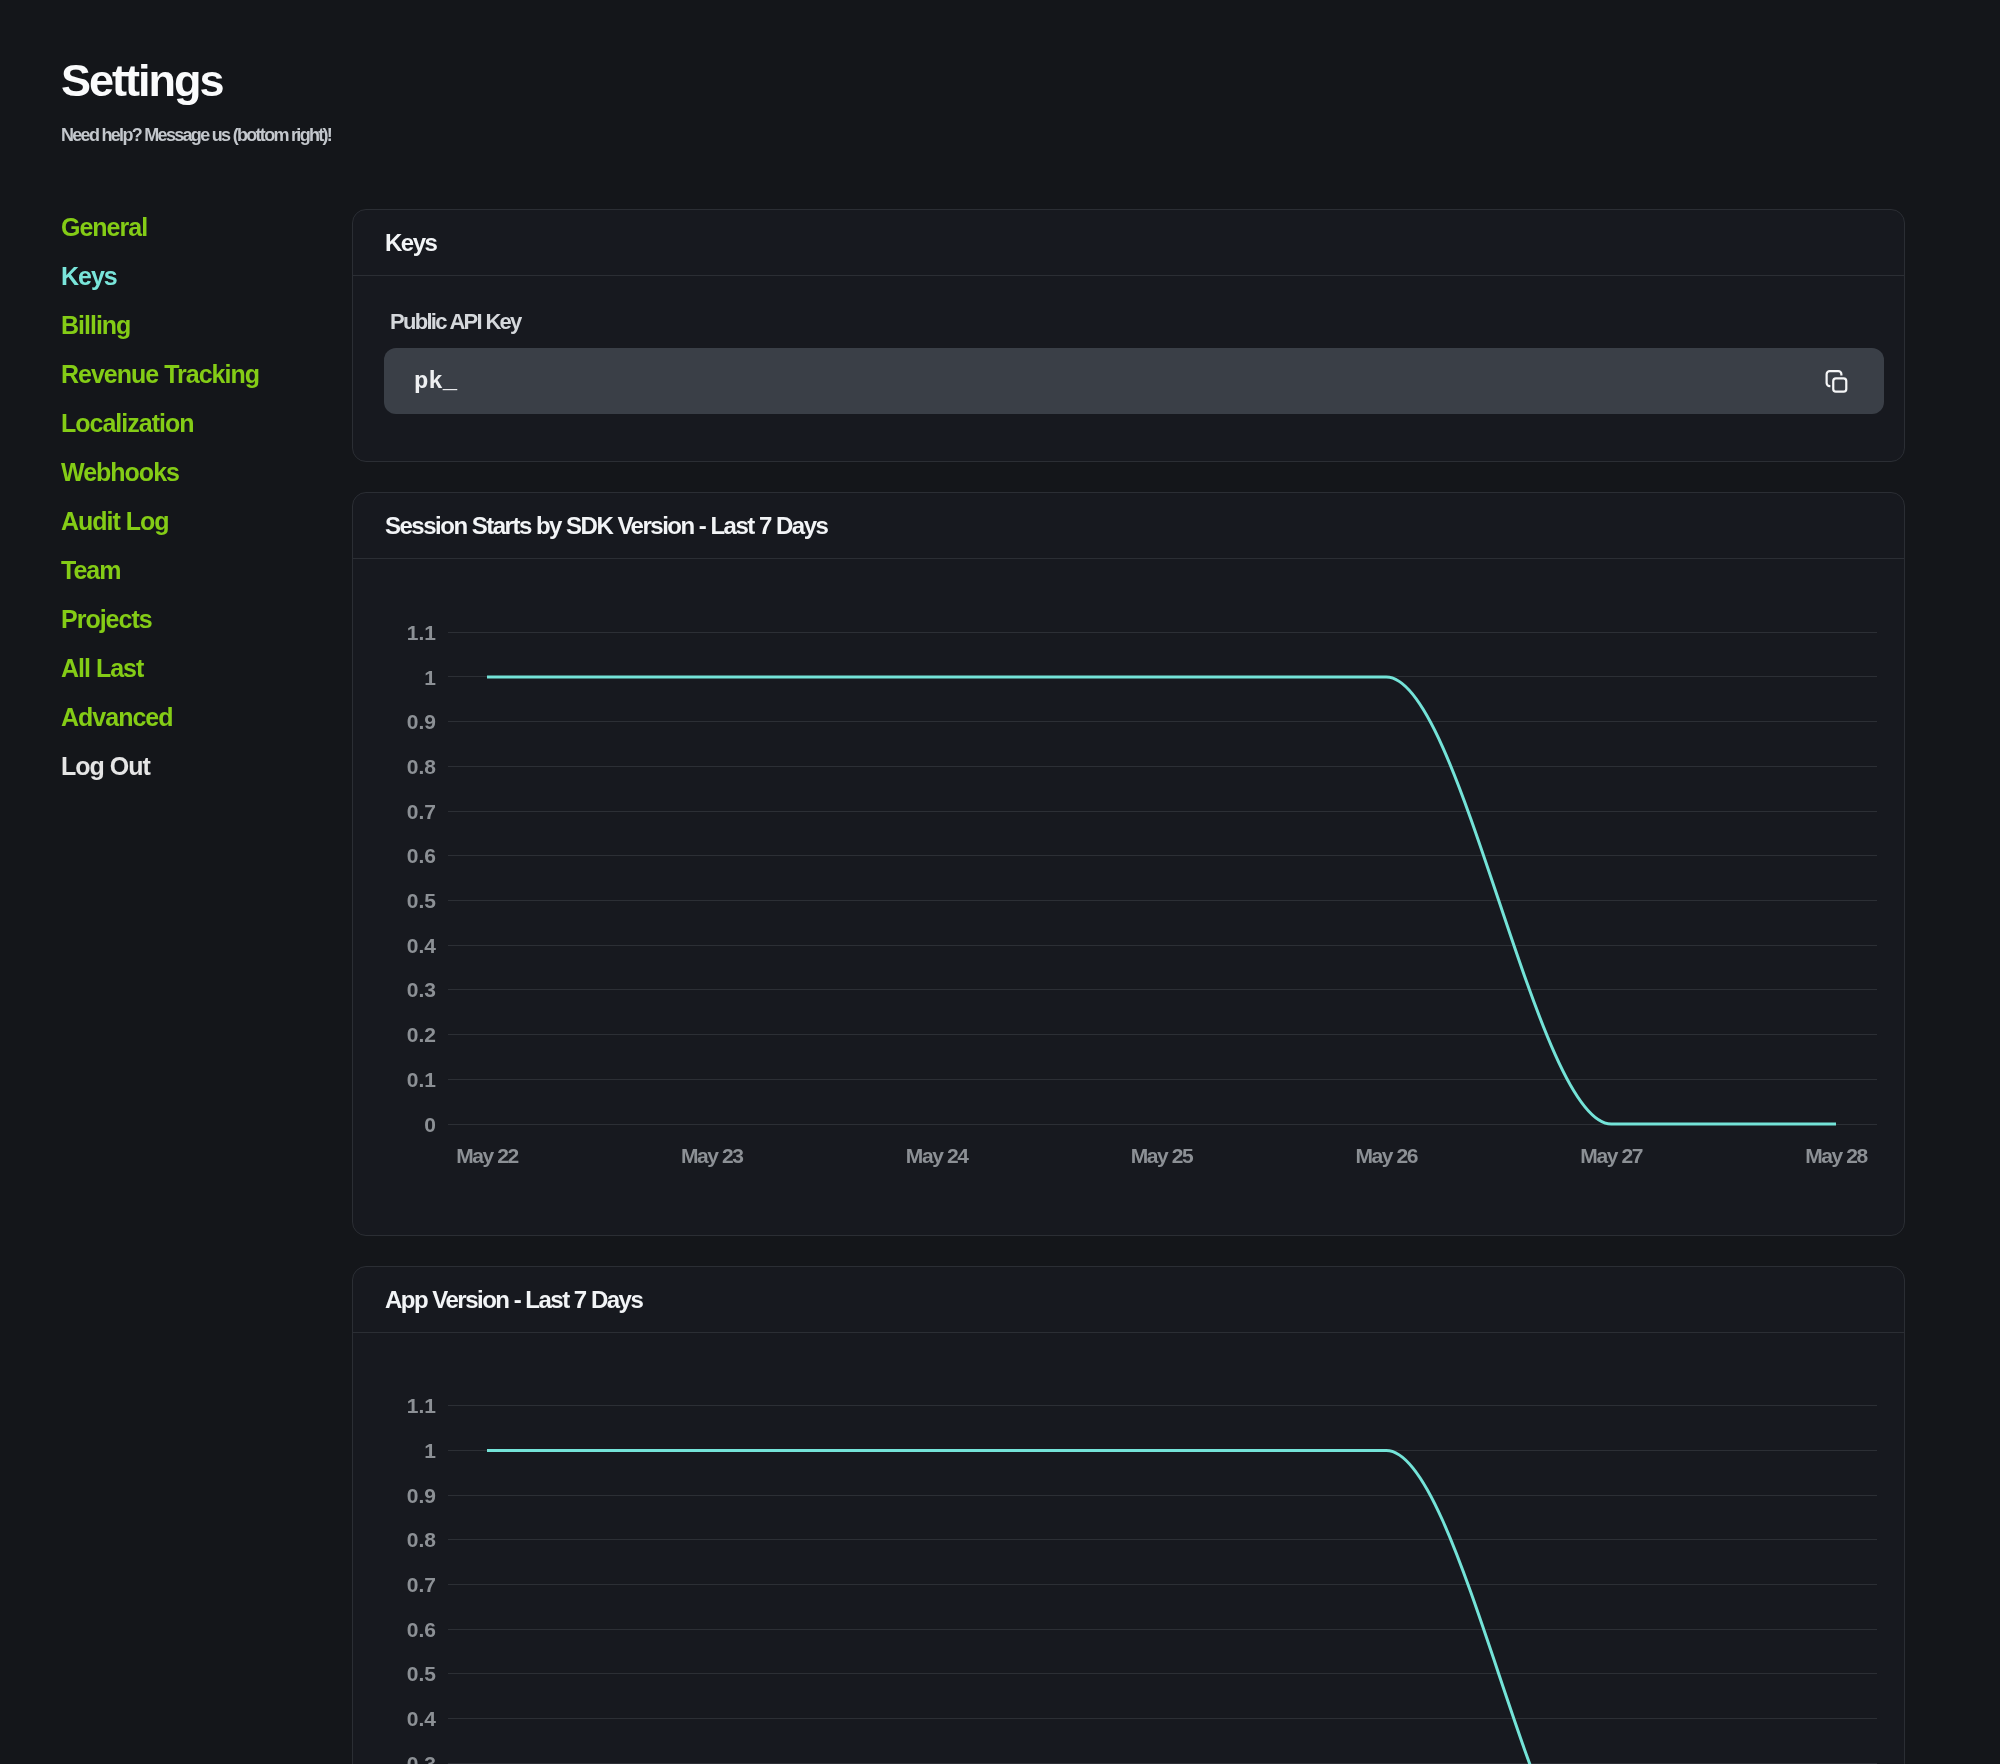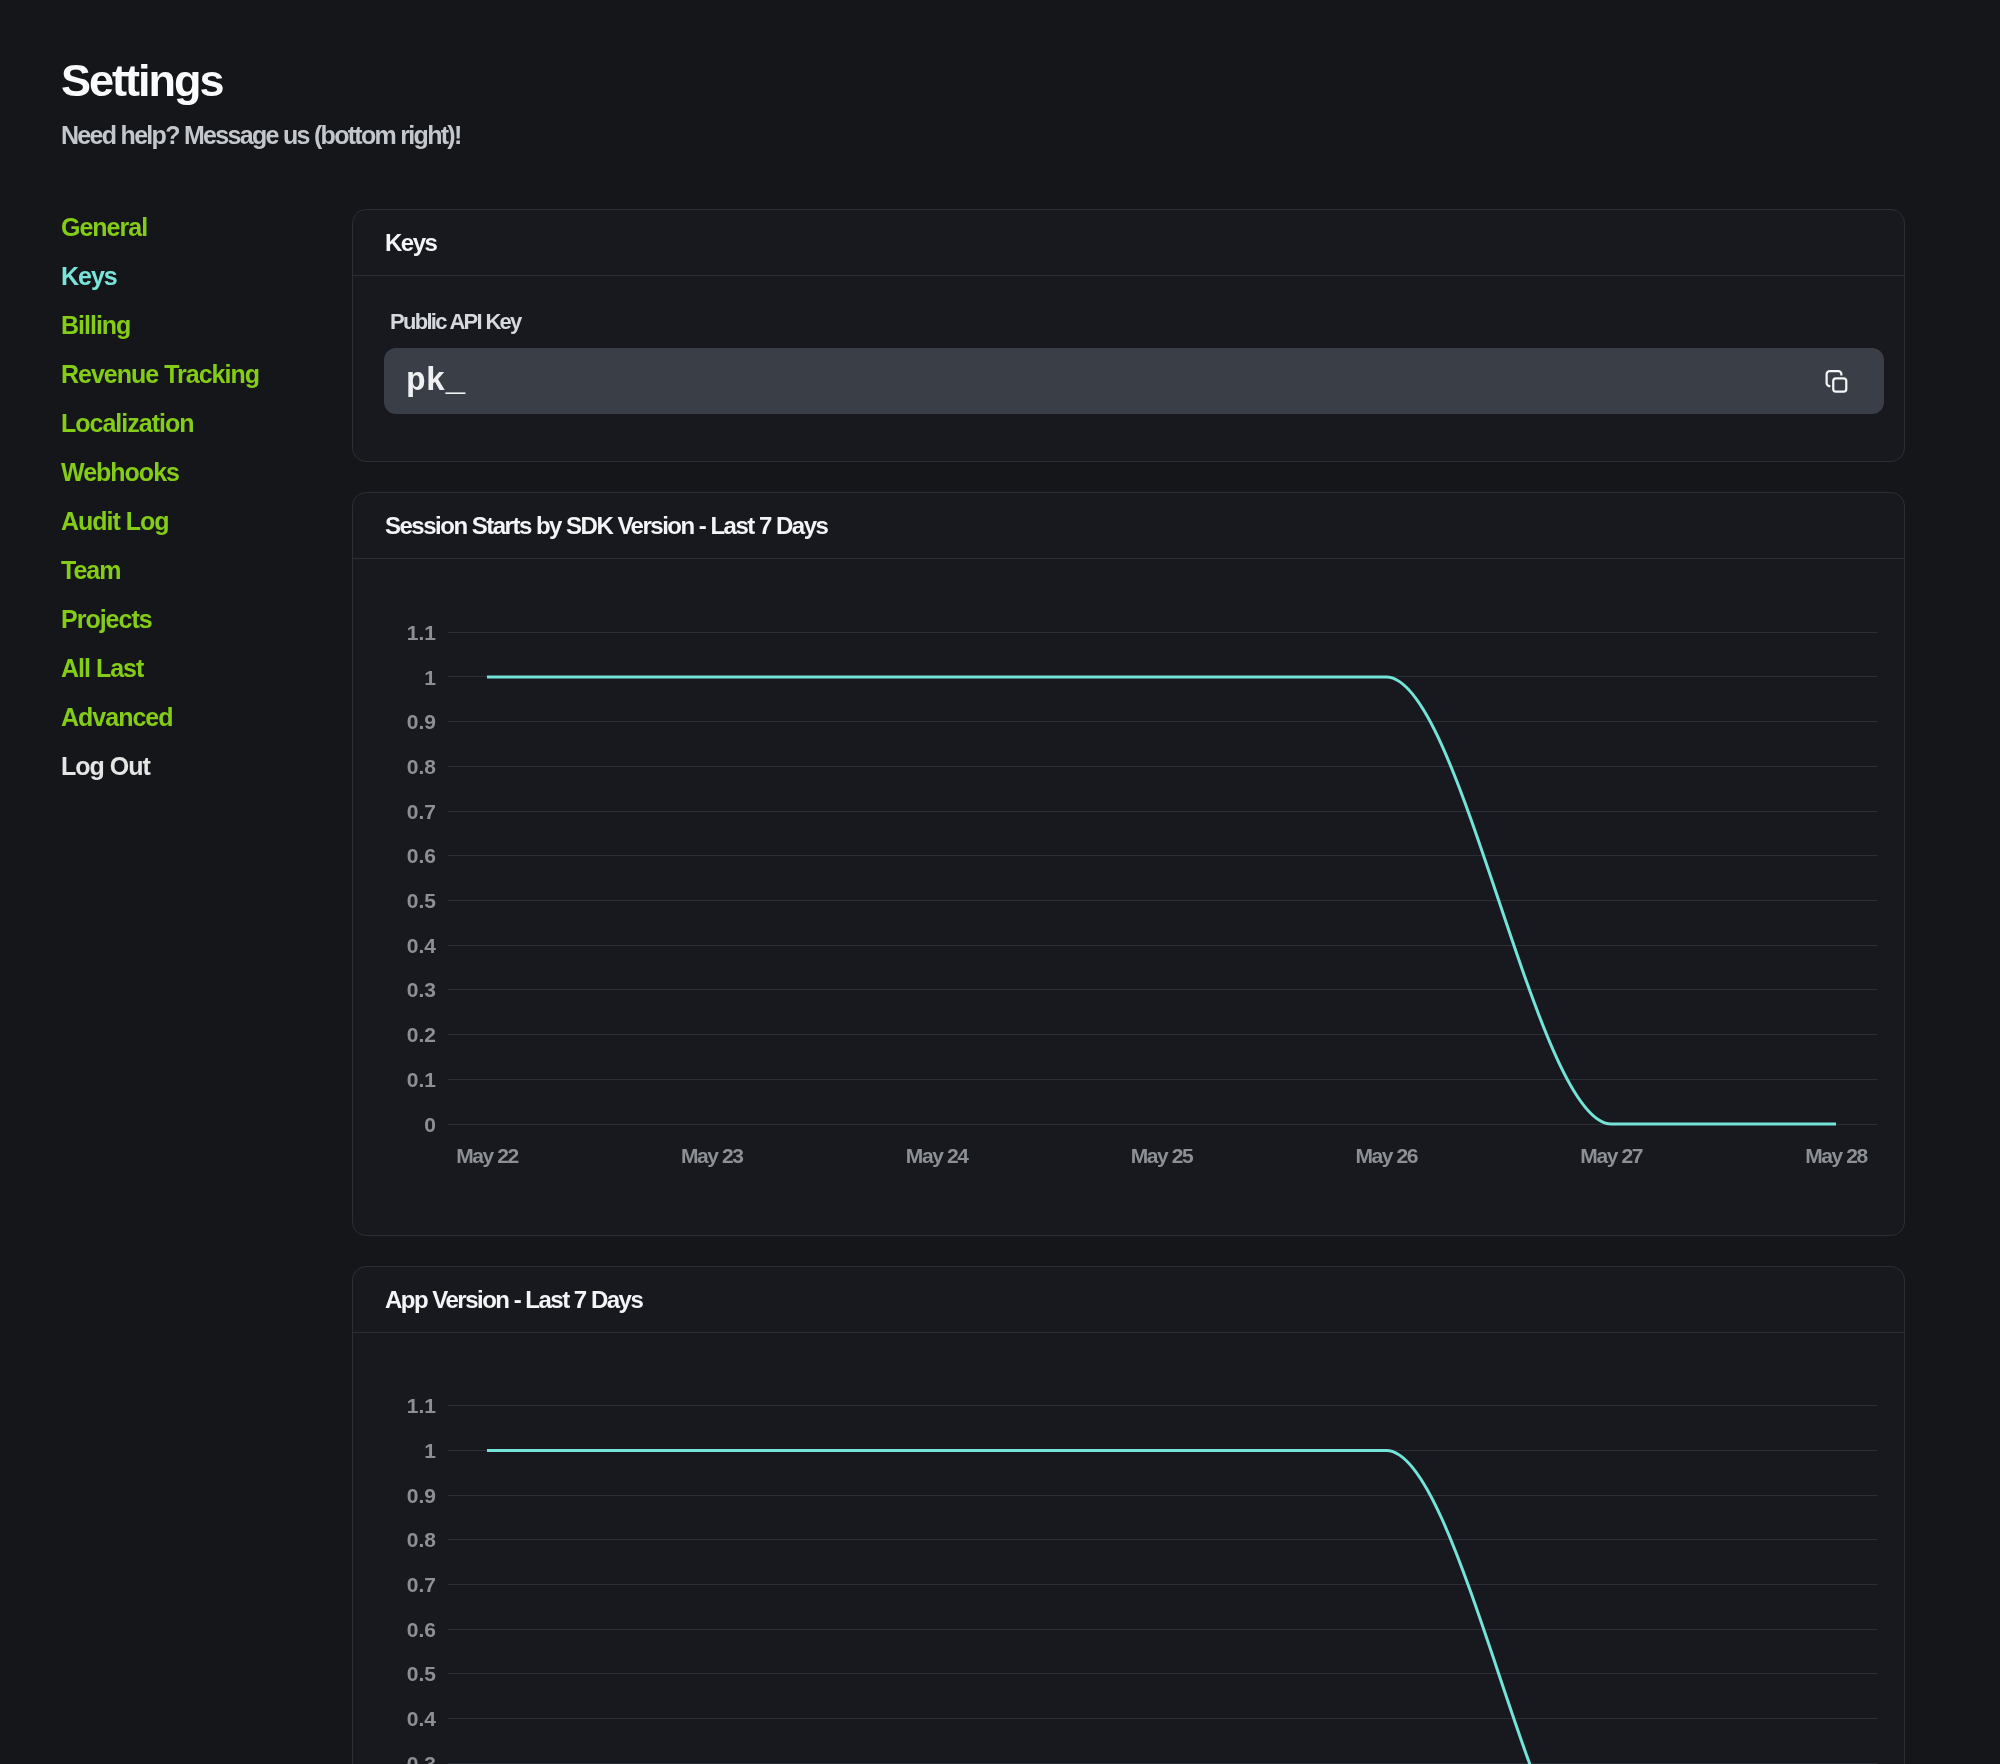--- a/index.html
+++ b/index.html
@@ -9,21 +9,21 @@
     font-family:"Liberation Sans", sans-serif;
     position:relative;
     color:#e8eaec;
   }
   .title {
     position:absolute; left:61px; top:58px;
     font-size:45px; font-weight:700; color:#fafbfc; letter-spacing:-2px; line-height:45px;
   }
   .subtitle {
     position:absolute; left:61px; top:123px;
-    font-size:25px; font-weight:700; color:#c3c7cc; letter-spacing:-1.7px; line-height:25px;
+    font-size:18px; font-weight:700; color:#c3c7cc; letter-spacing:-1.7px; line-height:25px;
   }
   .nav { position:absolute; left:61px; top:203px; list-style:none; }
   .nav li {
     height:49px; display:flex; align-items:center;
     font-size:25px; font-weight:700; color:#84cc16; letter-spacing:-1px;
   }
   .nav li.active { color:#79e5da; }
   .nav li.logout { color:#e5e5e5; }
   .card {
     position:absolute; left:352px; width:1553px;
@@ -39,22 +39,22 @@
   .label {
     position:absolute; left:390px; top:310px;
     font-size:22px; font-weight:700; color:#d5d8dc; letter-spacing:-1.7px; line-height:24px;
   }
   .input {
     position:absolute; left:384px; top:348px; width:1500px; height:66px;
     background:#3a3f47; border-radius:12px;
     display:flex; align-items:center;
   }
   .input .pk {
-    font-family:"Liberation Mono", monospace; font-size:33px; font-weight:700;
-    color:#eef0f2; margin-left:22px;
+    font-family:"Liberation Mono", monospace; font-size:24px; font-weight:700;
+    color:#eef0f2; margin-left:30px;
   }
   .copybtn { position:absolute; left:auto; right:36px; top:22px; width:23px; height:23px; }
   #card2 { top:492px; height:744px; }
   #card3 { top:1266px; height:744px; }
   svg { position:absolute; left:0; top:0; }
   .gl { stroke:#2c2f35; stroke-width:1; }
   .yl { fill:#8c9095; font-size:21px; font-weight:700; text-anchor:end; }
   .xl { fill:#8c9095; font-size:21px; font-weight:700; text-anchor:middle; letter-spacing:-1.4px; }
   .line { fill:none; stroke:#74e3d8; stroke-width:3; }
 </style>

